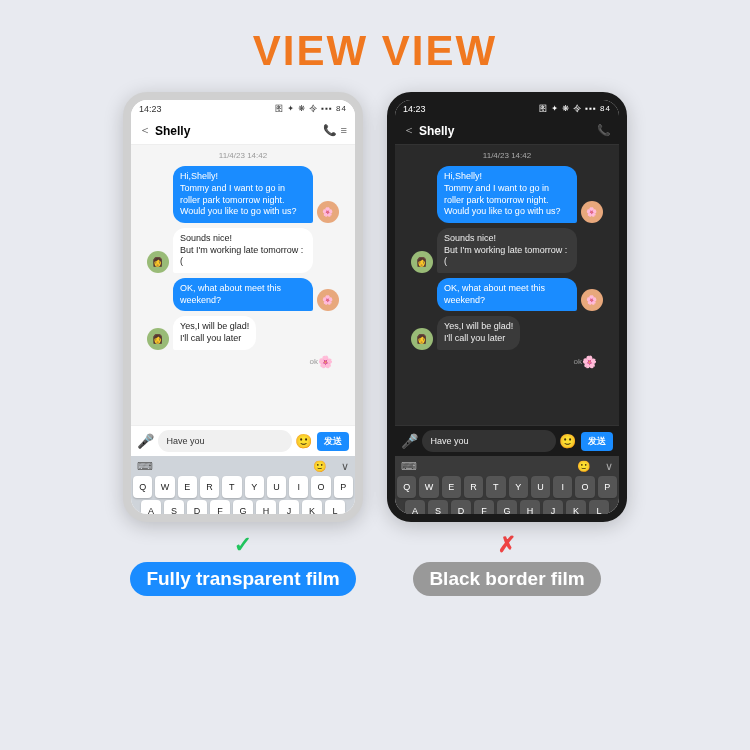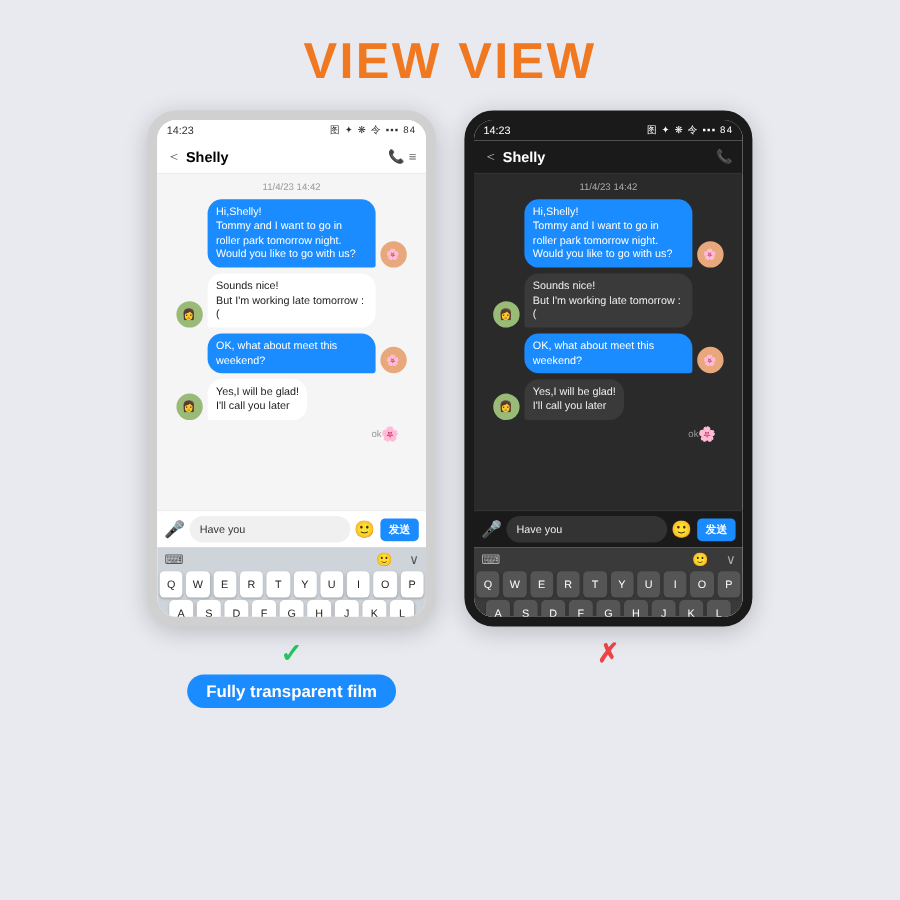--- a/index.html
+++ b/index.html
@@ -315,21 +315,21 @@
     }
 
     .key-dark {
       background: #555;
       color: #fff;
     }
 
     .label-badge {
       padding: 6px 16px;
       border-radius: 20px;
-      font-size: 14px;
+      font-size: 19px;
       font-weight: 600;
       color: #fff;
     }
 
     .badge-blue {
       background: #1a8cff;
     }
 
     .badge-gray {
       background: #999;
@@ -536,16 +536,17 @@
           <div class="key key-dark">J</div>
           <div class="key key-dark">K</div>
           <div class="key key-dark">L</div>
         </div>
 
       </div>
     </div>
 
     <div class="label-row">
       <span class="cross-mark">✗</span>
+      <div class="label-badge badge-gray">Black border film</div>
     </div>
   </div>
 
 </div>
 
 </body></html>

